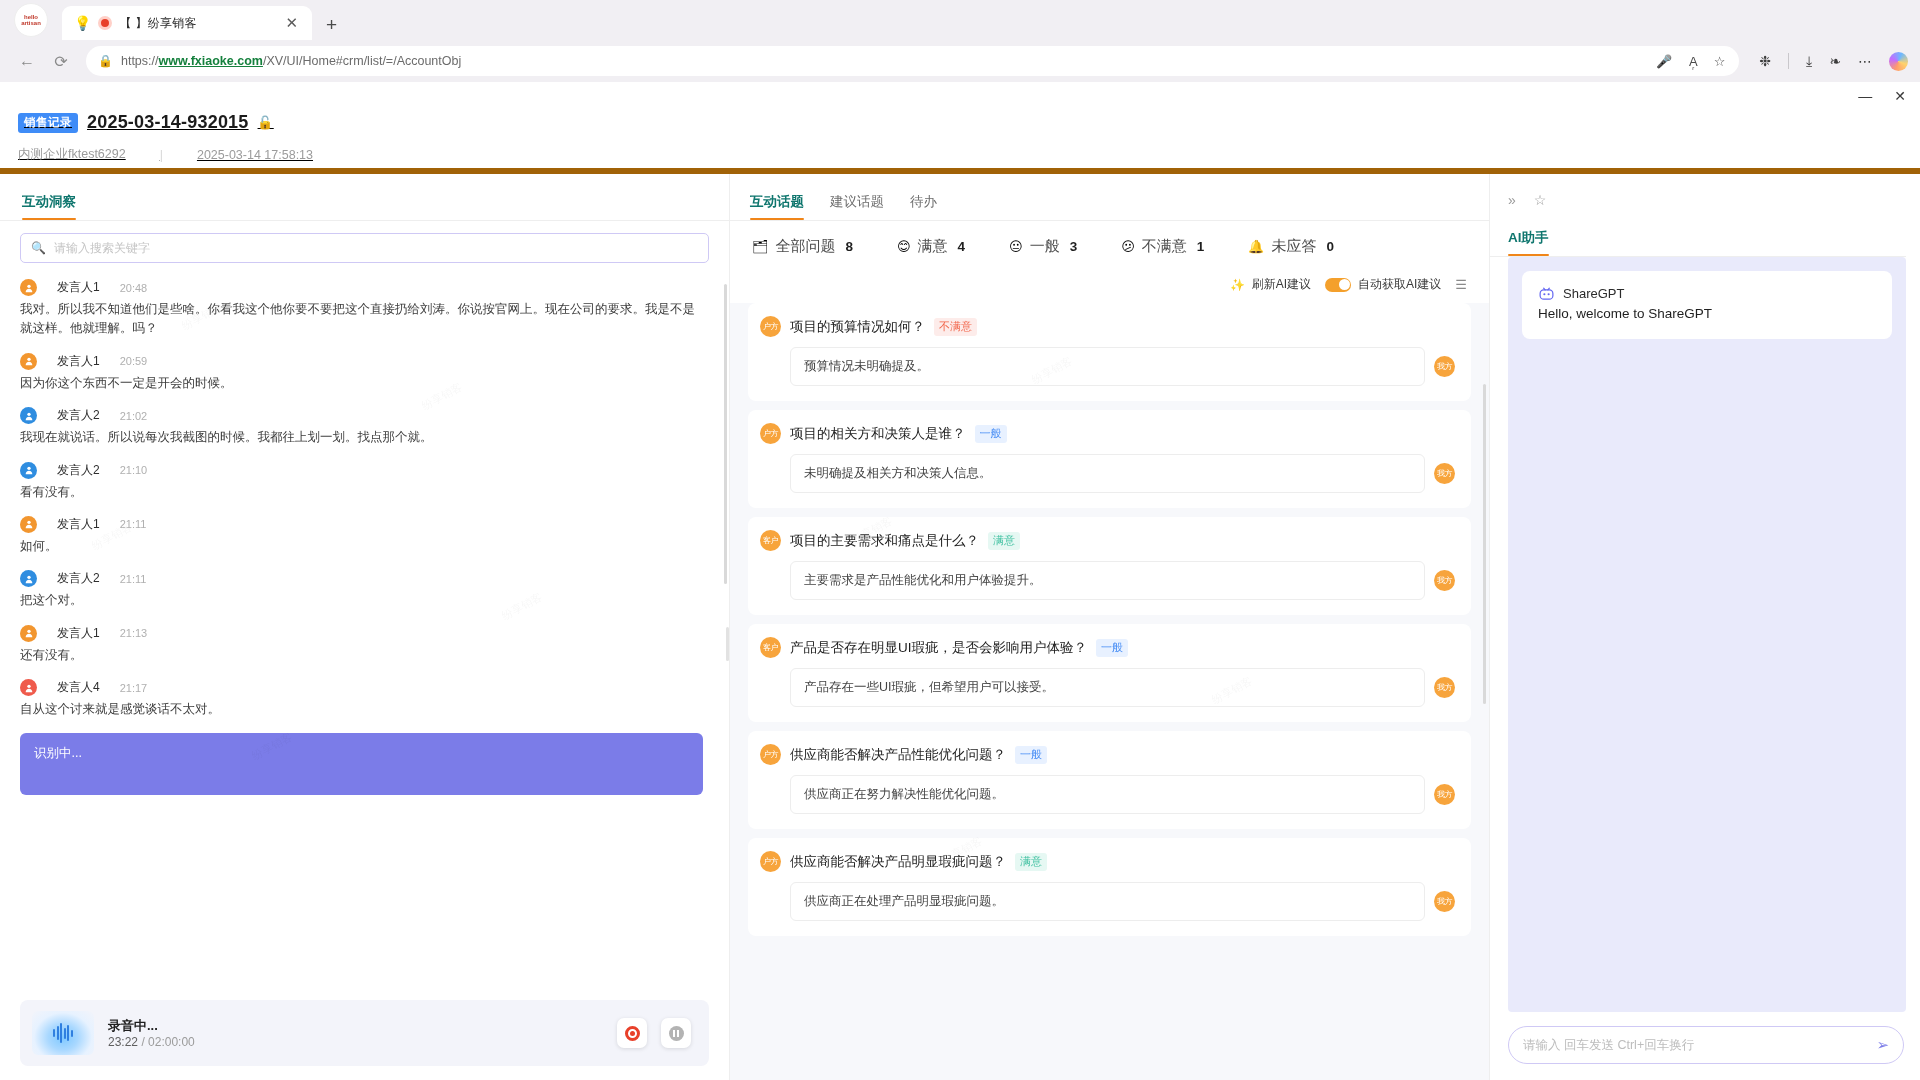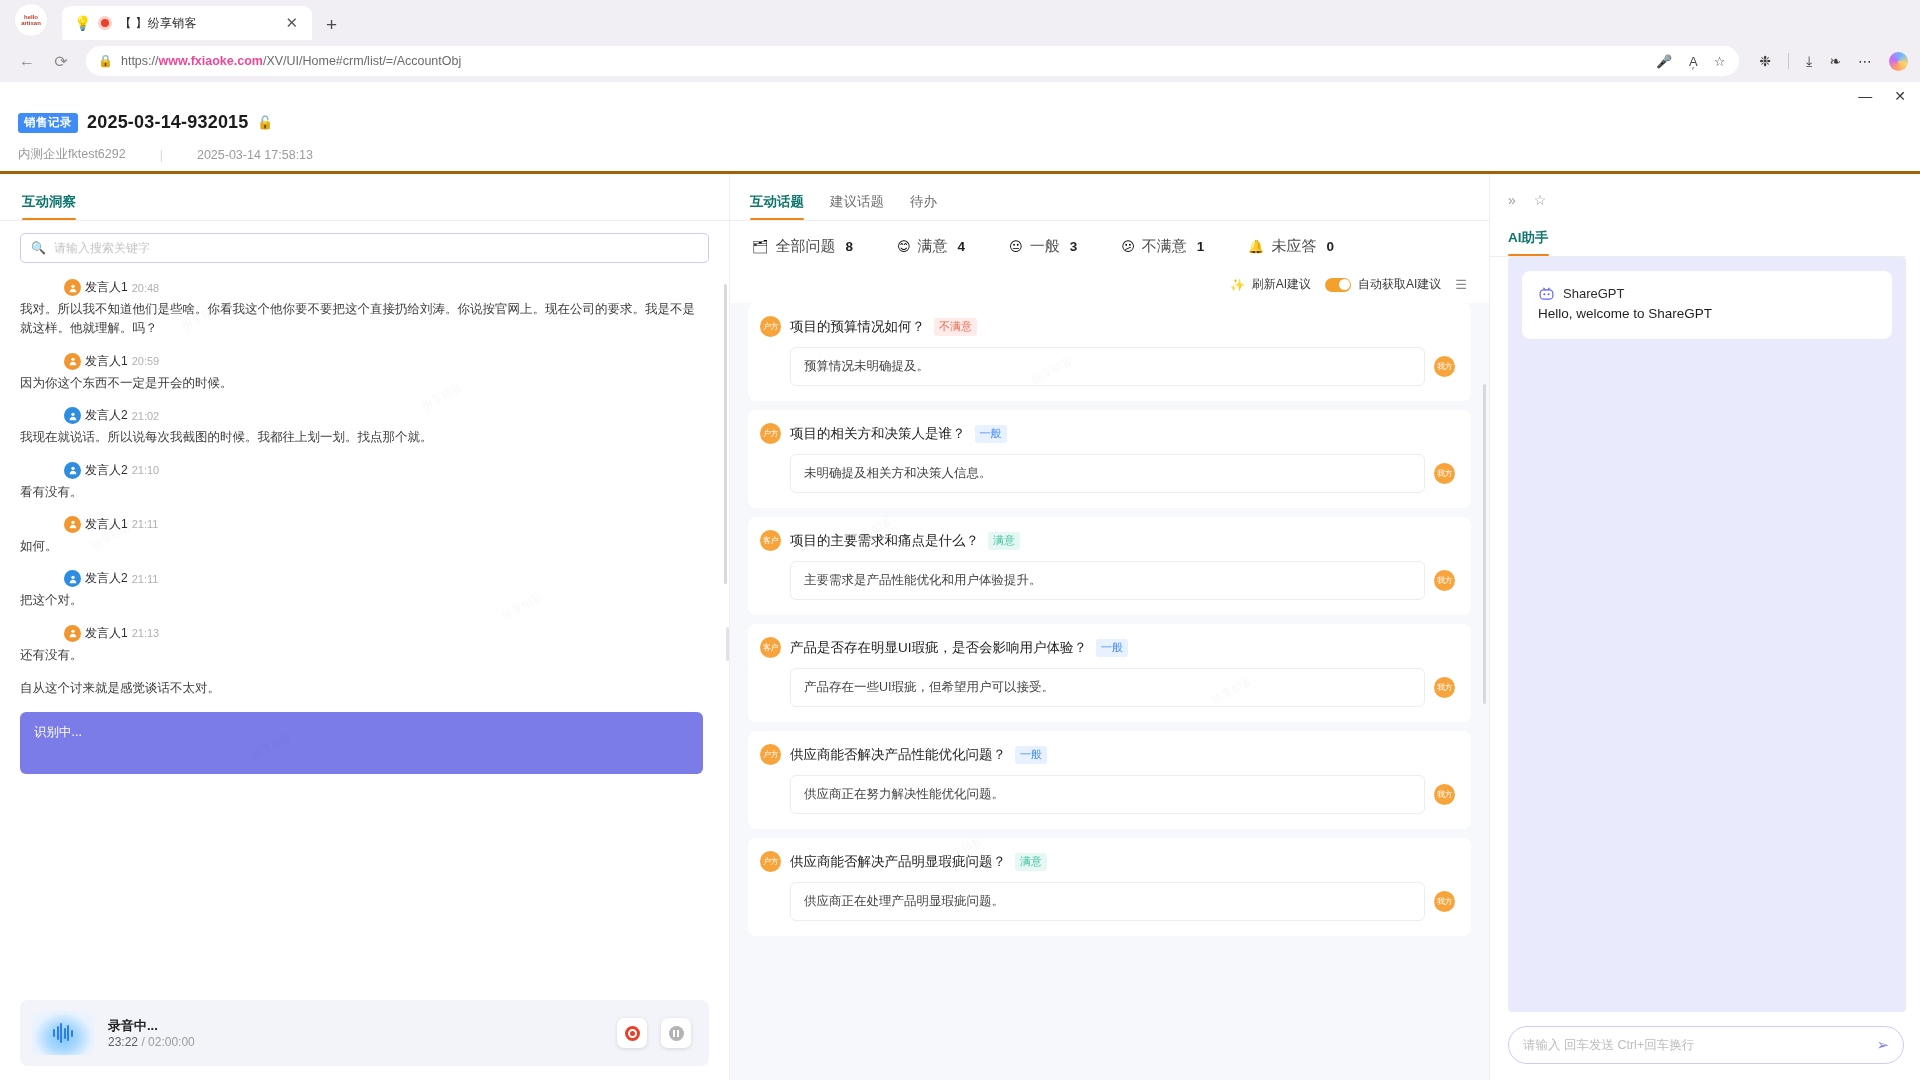--- a/index.html
+++ b/index.html
@@ -40,40 +40,40 @@
     width: 30px; height: 30px; border-radius: 50%; display:flex;
     align-items:center; justify-content:center; color:#8a8a8a; font-size: 16px;
   }
   .omnibox {
     flex: 1; height: 30px; background: #ffffff; border-radius: 15px;
     display: flex; align-items: center; padding: 0 8px 0 12px; gap: 8px;
     margin: 0 6px;
   }
   .omni-lock { font-size: 12px; color: #5f5f5f; }
   .omni-url { font-size: 12.5px; color: #6b6b6b; white-space: nowrap; }
-  .omni-url b { color: #ec4899; font-weight: 700; }
+  .omni-url b { color: #15803d; font-weight: 700; text-decoration: underline; }
   .omni-right { margin-left: auto; display: flex; align-items: center; gap: 16px; padding-right: 6px; }
   .omni-icn { font-size: 13px; color: #4a4a4a; }
   .chrome-right { display: flex; align-items: center; gap: 17px; padding-left: 10px; }
   .chrome-icn { font-size: 14px; color: #3c3c3c; position: relative; }
   .copilot-orb {
     width: 19px; height: 19px; border-radius: 50%;
     background: conic-gradient(from 200deg, #ff9a6c, #c36cff, #6cb8ff, #ffd36c, #ff9a6c);
   }
   .chrome-divider { width: 1px; height: 16px; background: #c9c7cb; }
 
   
   .app-window { width: 1920px; height: calc(1080px - 82px); background: #fff; position: relative; }
   .winctl {
     position: absolute; right: 14px; top: 6px; display: flex; gap: 22px;
     font-size: 14px; color: #3a3a3a; z-index: 30;
   }
 
   
-  .rec-header { padding: 30px 0 0 18px; border-bottom: 3px solid #a16207; height: 92px; }
+  .rec-header { padding: 30px 0 0 18px; border-bottom: 6px solid #a16207; height: 92px; text-decoration: underline; }
   .rec-title-row { display: flex; align-items: center; gap: 9px; }
   .rec-tag {
     background: #3f8cf7; color: #fff; font-size: 11.5px; font-weight: 700;
     padding: 2.5px 6px; border-radius: 3px; letter-spacing: .5px;
   }
   .rec-code { font-size: 18px; font-weight: 700; color: #1b1b1b; letter-spacing: .2px; }
   .lock-ic { color: #b4b4b4; font-size: 13px; }
   .rec-sub { display: flex; align-items: center; gap: 34px; margin-top: 13px; font-size: 12.5px; color: #9b9b9b; }
   .rec-sub .pipe { color: #d8d8d8; }
 
@@ -104,21 +104,21 @@
   .search-box .mag { color: #b9b9b9; font-size: 12px; }
   .search-box input {
     border: 0; outline: 0; flex: 1; font-size: 12px; color: #333;
     font-family: "Liberation Sans", sans-serif; background: transparent;
   }
   .search-box input::placeholder { color: #c5c5c5; }
 
   
   .transcript { flex: 1; overflow: hidden; padding: 10px 26px 0 20px; position: relative; }
   .msg { margin-bottom: 14px; }
-  .msg-head { display: flex; align-items: center; gap: 4px; margin-left: 44px; }
+  .msg-head { display: flex; align-items: center; gap: 20px; }
   .avatar {
     width: 17px; height: 17px; border-radius: 50%; flex: 0 0 auto;
     display: flex; align-items: center; justify-content: center;
   }
   .avatar svg { width: 10px; height: 10px; }
   .spk { font-size: 12px; color: #2e2e2e; }
   .tm { font-size: 11px; color: #b0b0b0; }
   .msg-body {
     font-size: 12.5px; color: #3c3c3c; line-height: 1.55;
     margin: 4px 0 0 0; padding-left: 0;
@@ -393,20 +393,30 @@
                     <circle cx="12" cy="8" r="4" fill="#fff"></circle>
                     <path d="M4 22c0-4.4 3.6-8 8-8s8 3.6 8 8z" fill="#fff"></path>
                   </svg>
                 </span>
                 <span class="spk">发言人1</span>
                 <span class="tm">21:13</span>
               </div>
               <div class="msg-body">还有没有。</div>
             </div>
             <div class="msg">
+              <div class="msg-head">
+                <span class="avatar" style="background:#ef5b4c">
+                  <svg viewBox="0 0 24 24">
+                    <circle cx="12" cy="8" r="4" fill="#fff"></circle>
+                    <path d="M4 22c0-4.4 3.6-8 8-8s8 3.6 8 8z" fill="#fff"></path>
+                  </svg>
+                </span>
+                <span class="spk">发言人4</span>
+                <span class="tm">21:17</span>
+              </div>
               <div class="msg-body">自从这个讨来就是感觉谈话不太对。</div>
             </div>
           </div>
 
         <div class="live-box">
           <span>识别中...</span>
         </div>
       </div>
 
       <div class="rec-player">

